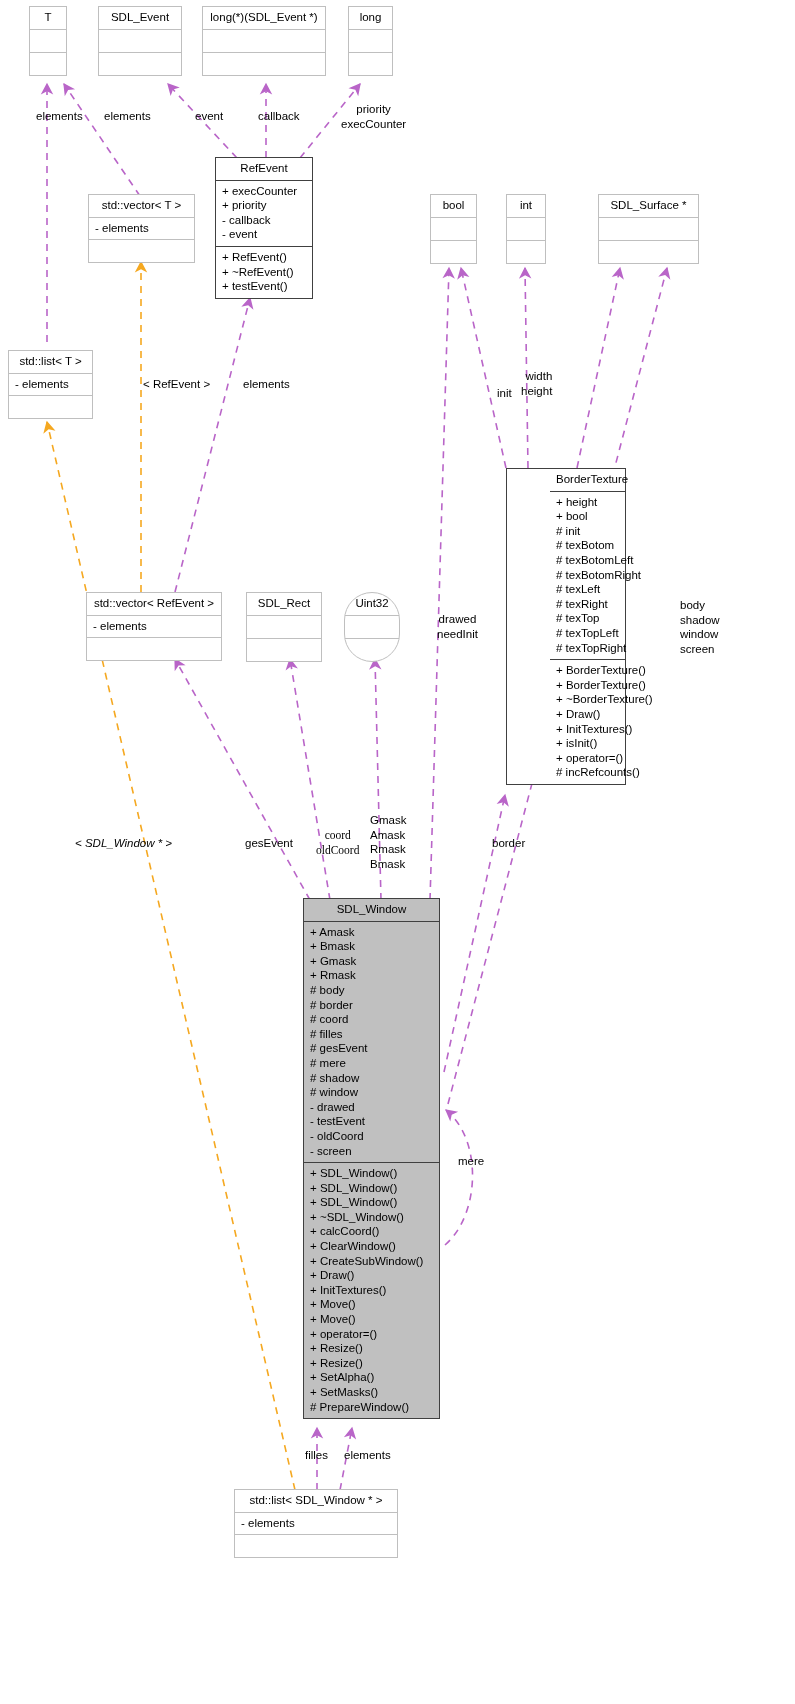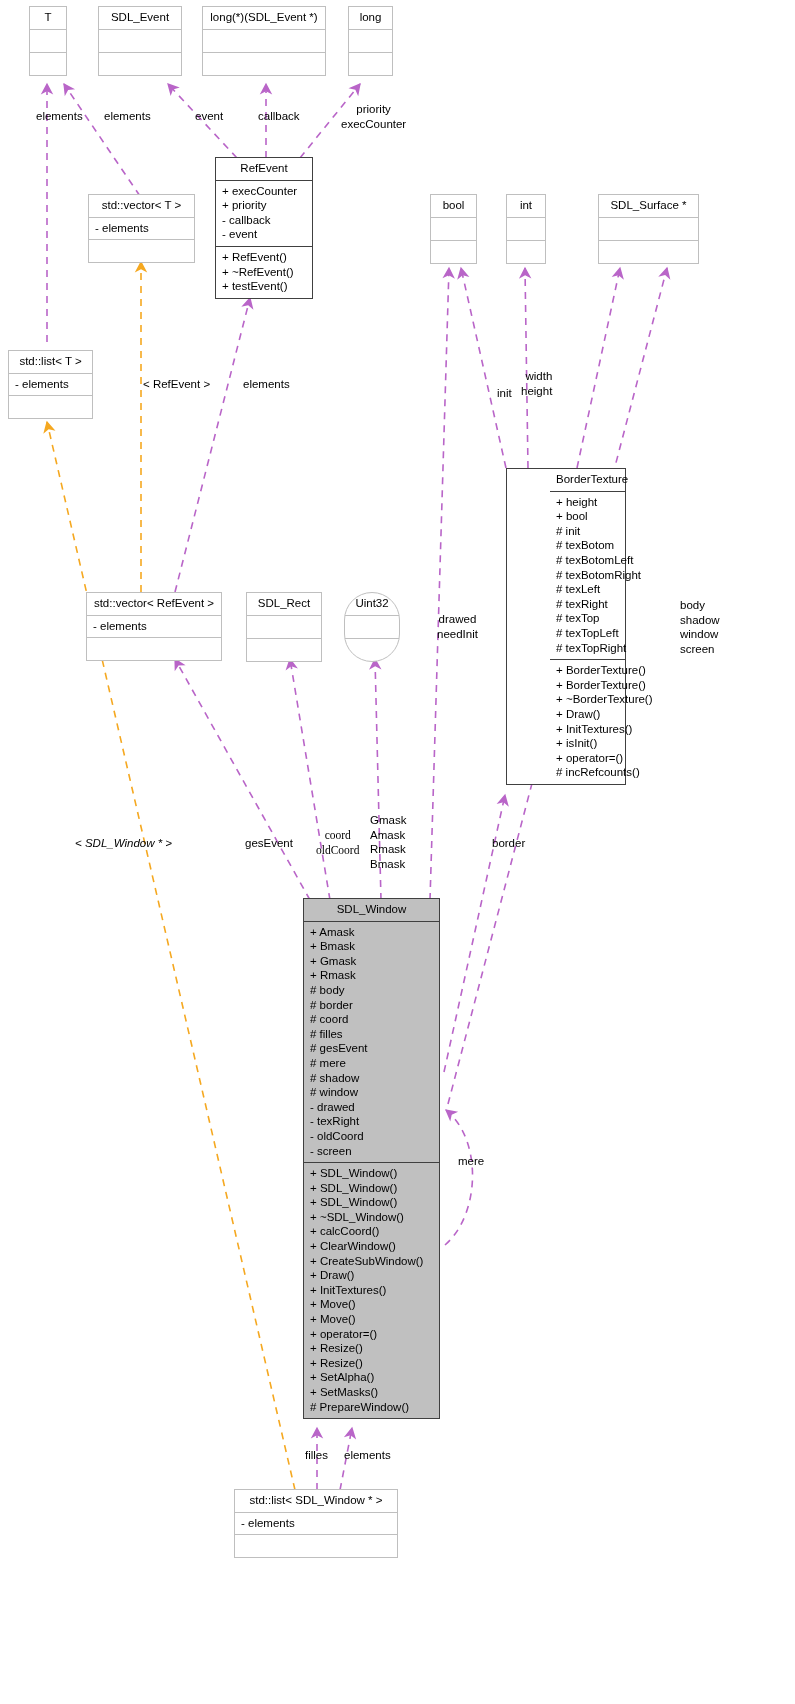--- a/index.html
+++ b/index.html
@@ -274,21 +274,21 @@
       <div class="member">+ Rmask</div>
       <div class="member"># body</div>
       <div class="member"># border</div>
       <div class="member"># coord</div>
       <div class="member"># filles</div>
       <div class="member"># gesEvent</div>
       <div class="member"># mere</div>
       <div class="member"># shadow</div>
       <div class="member"># window</div>
       <div class="member">- drawed</div>
-      <div class="member">- texRight</div>
+      <div class="member">- testEvent</div>
       <div class="member">- oldCoord</div>
       <div class="member">- screen</div>
     </div>
     <div class="compartment">
       <div class="member">+ SDL_Window()</div>
       <div class="member">+ SDL_Window()</div>
       <div class="member">+ SDL_Window()</div>
       <div class="member">+ ~SDL_Window()</div>
       <div class="member">+ calcCoord()</div>
       <div class="member">+ ClearWindow()</div>

